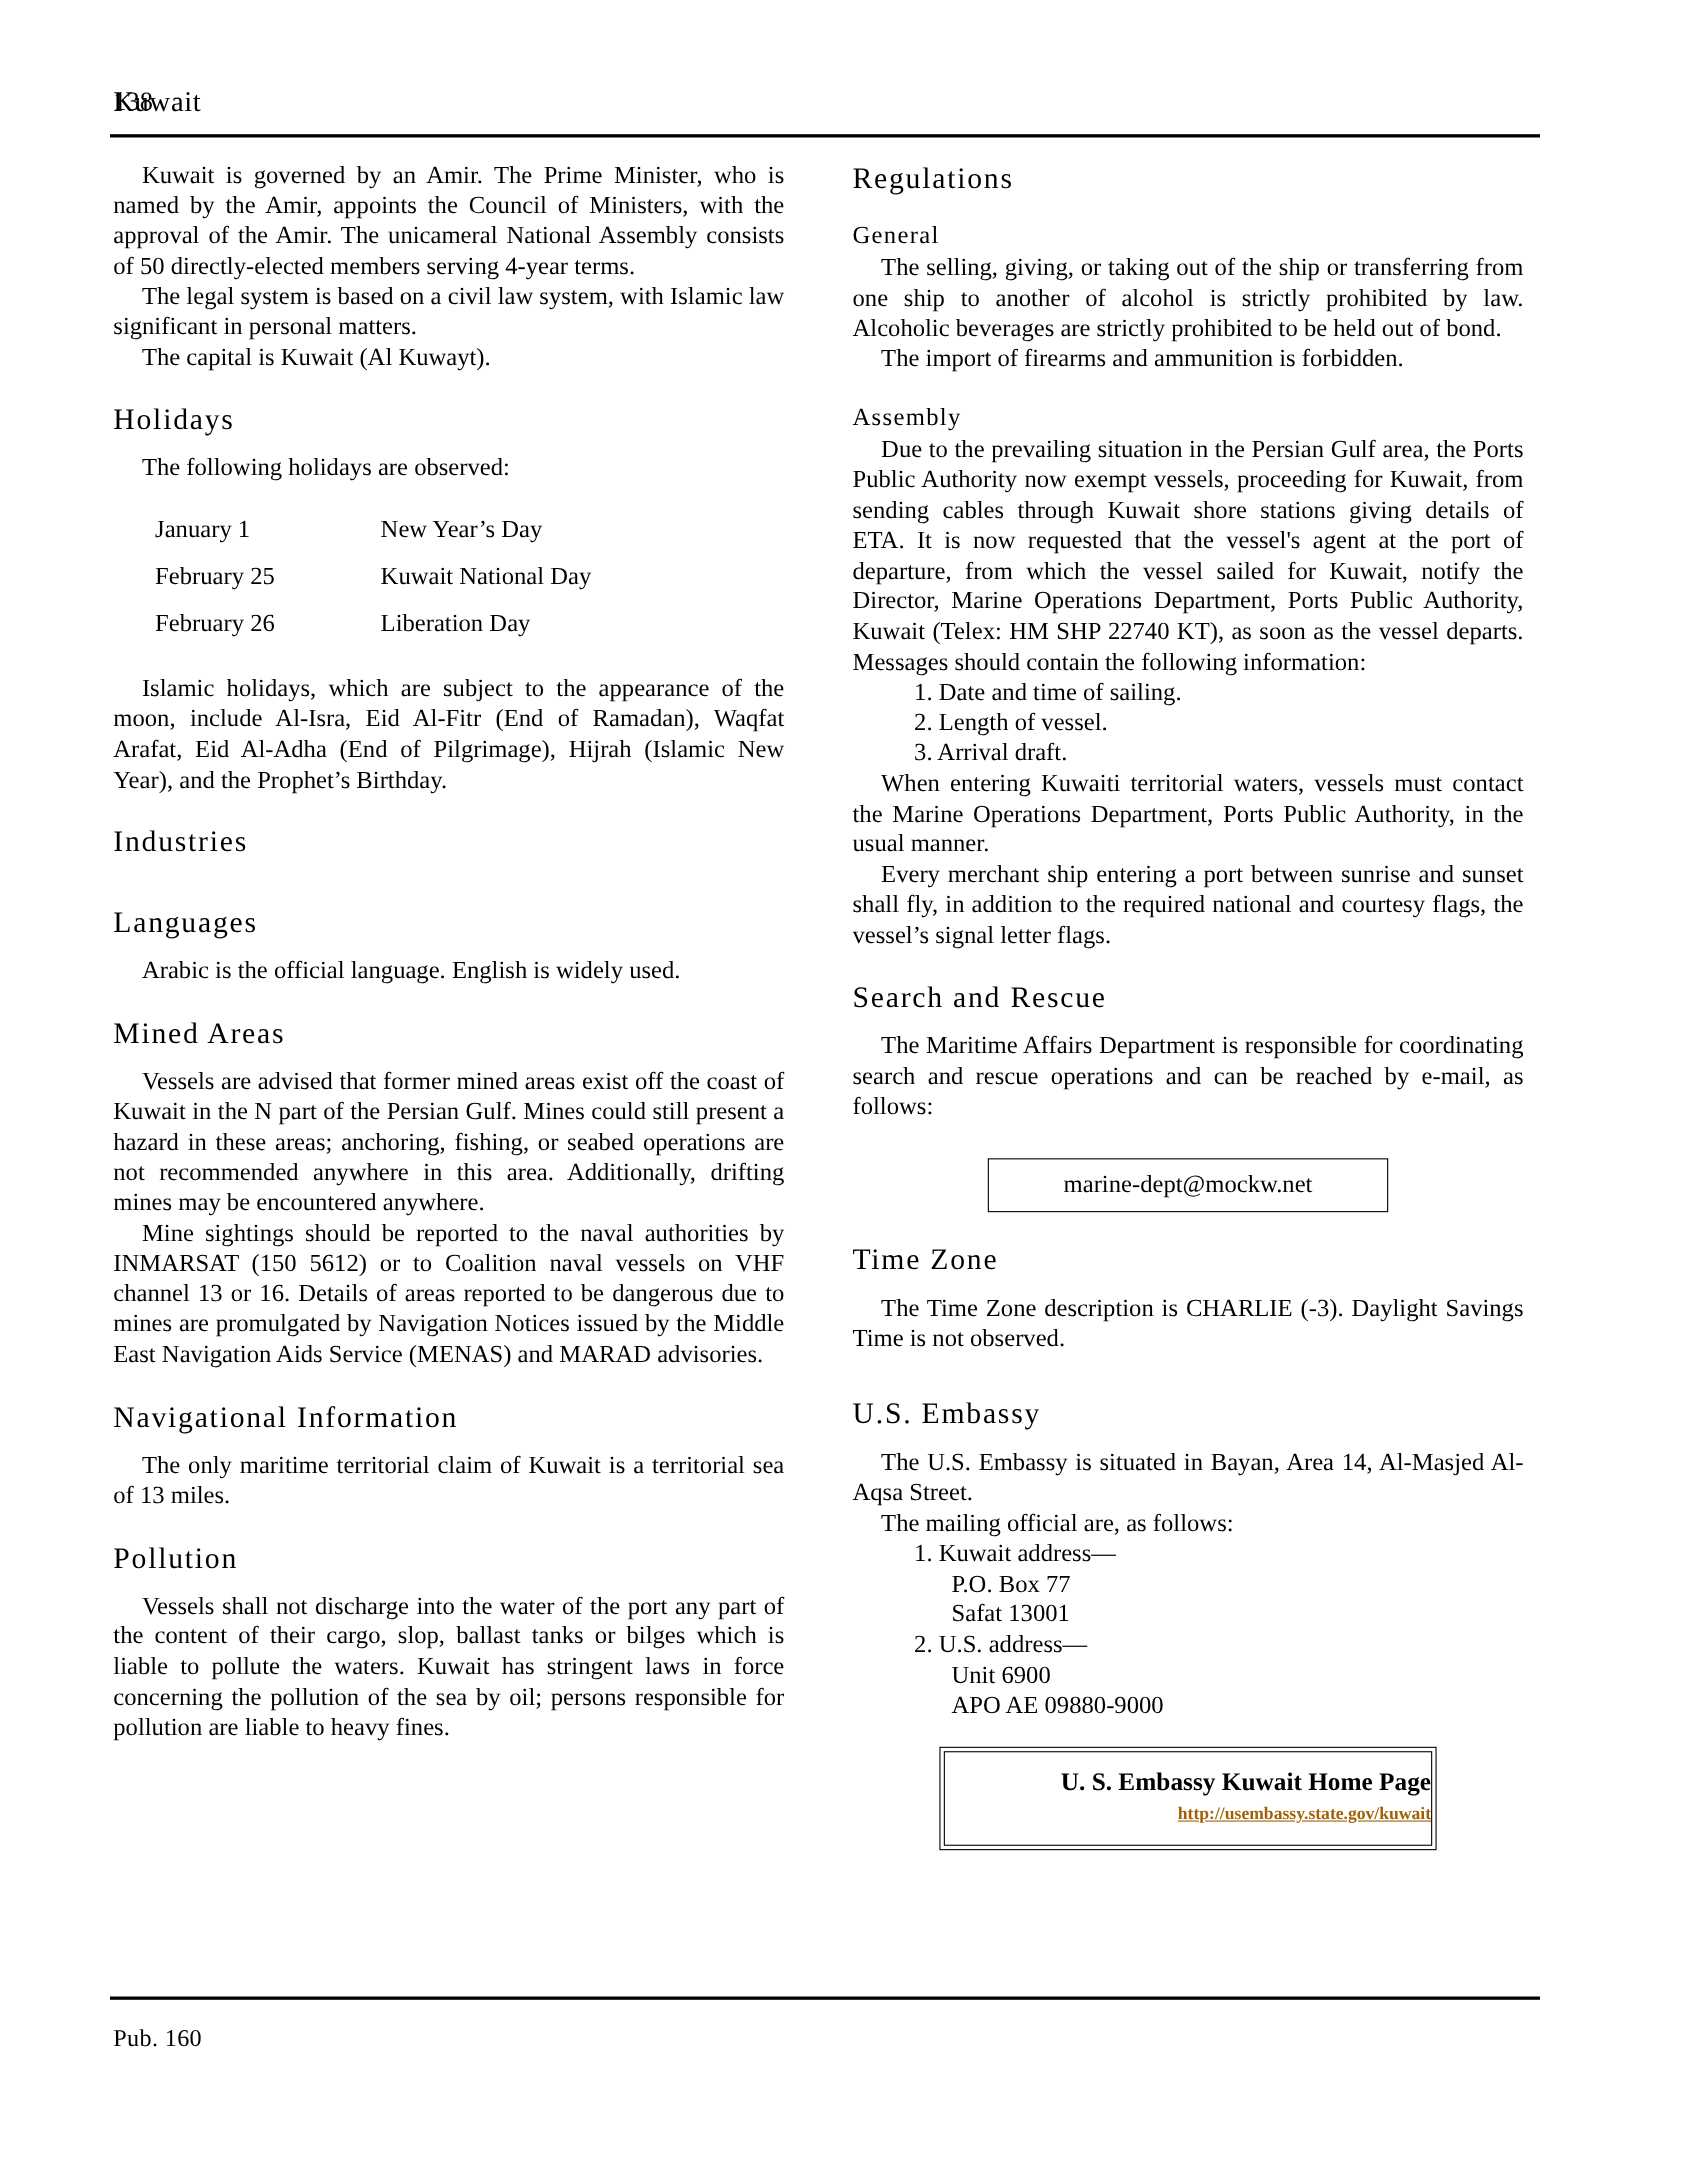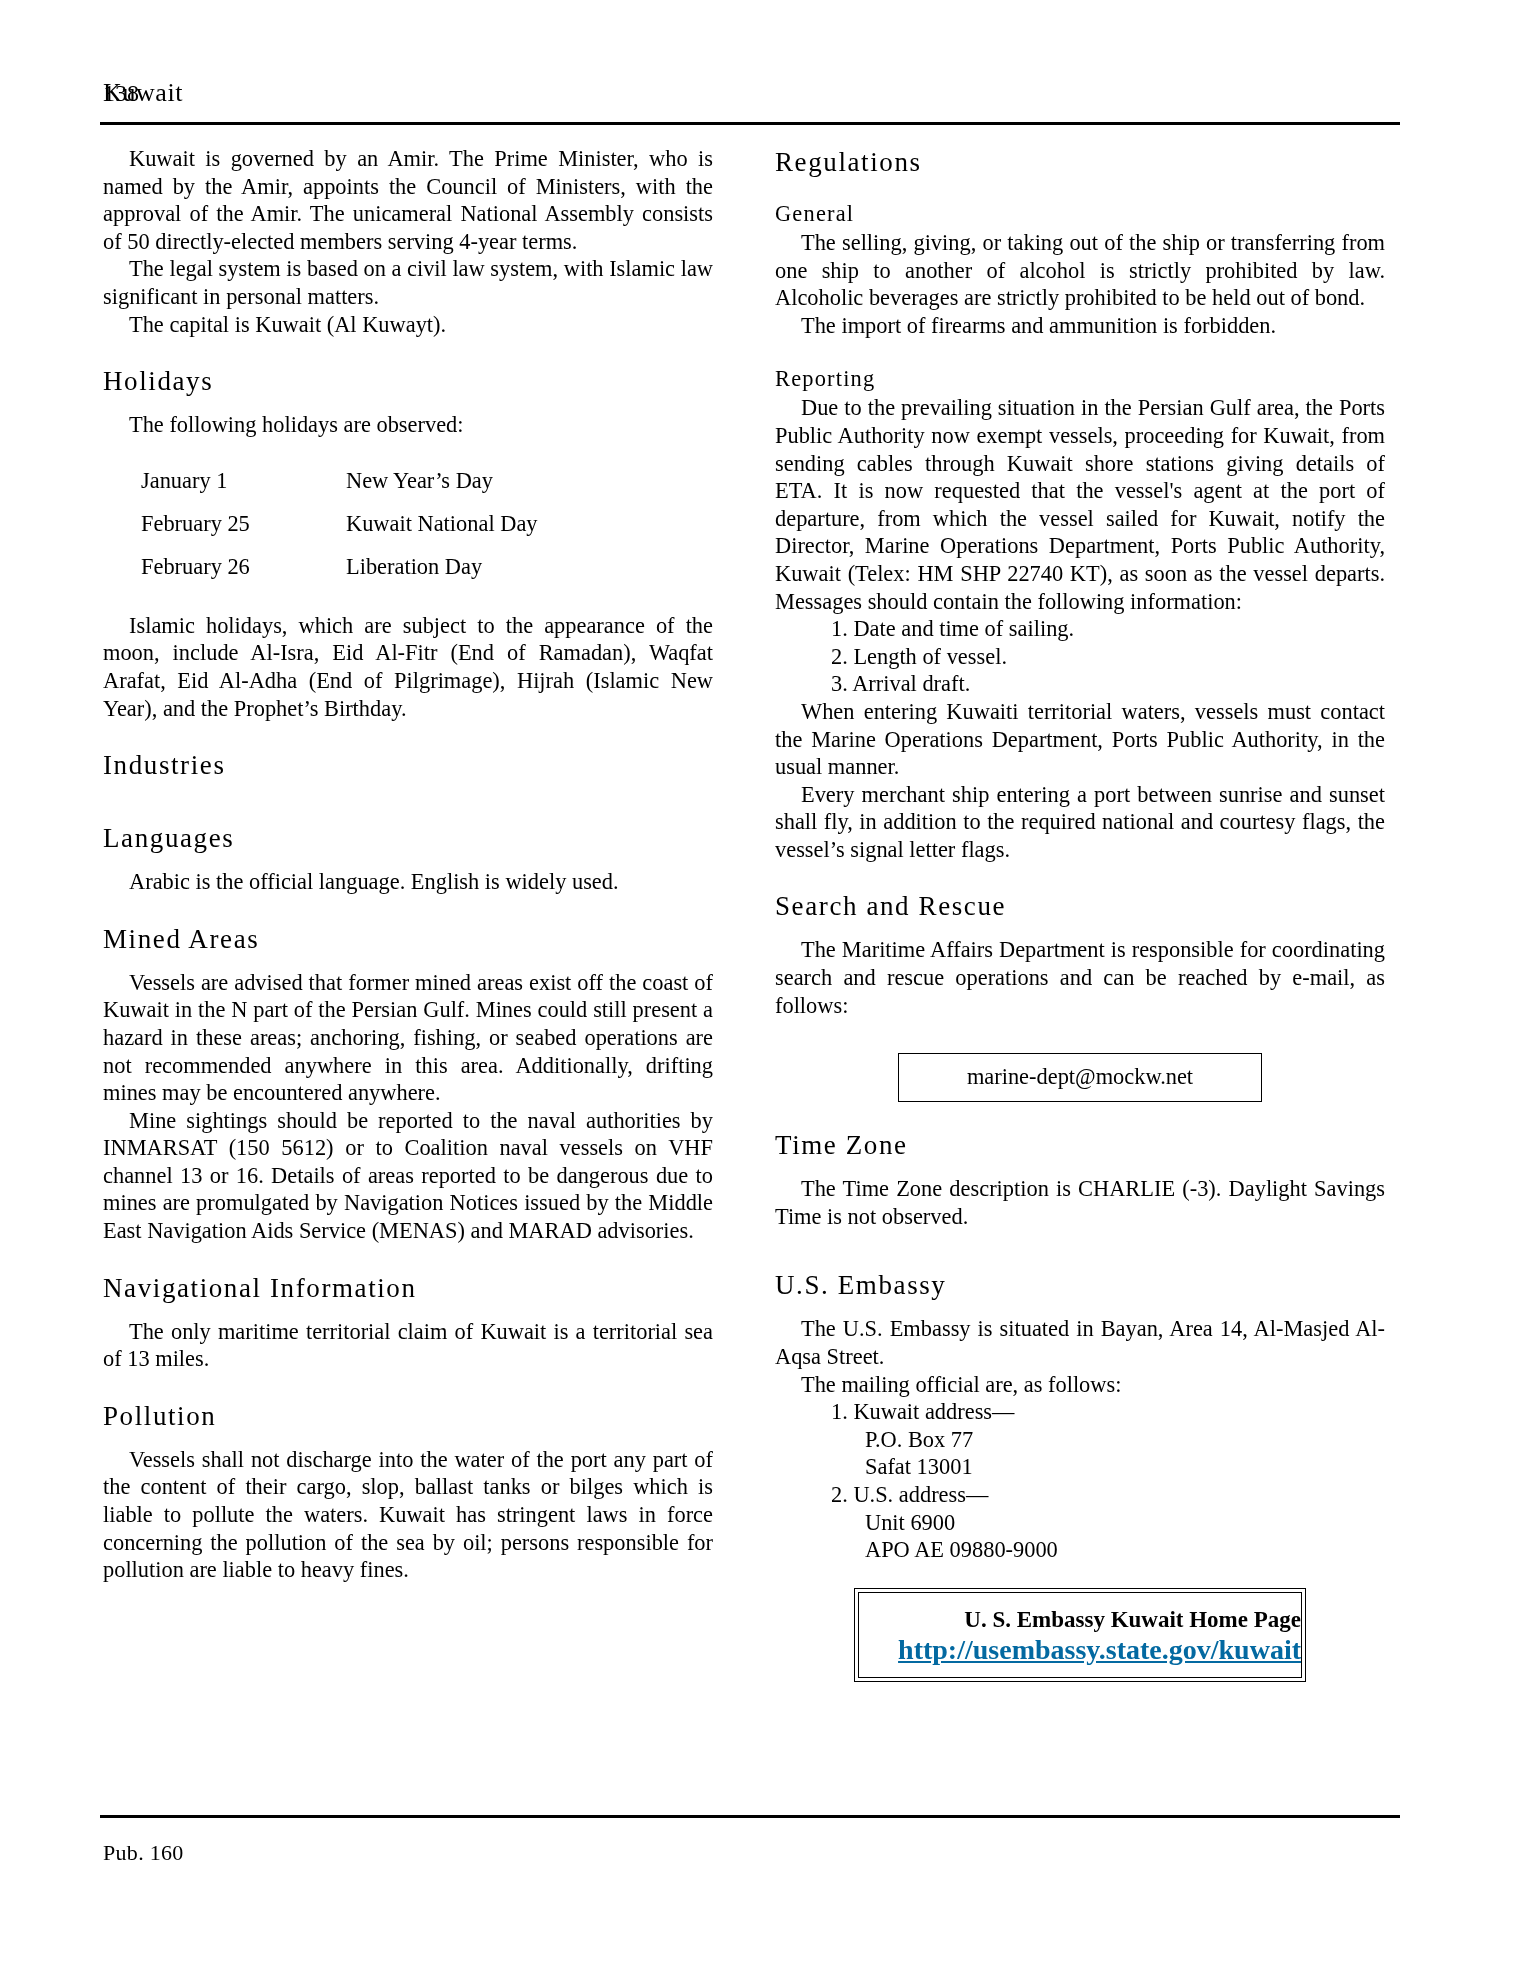--- a/index.html
+++ b/index.html
@@ -173,23 +173,23 @@
     background: #fff;
     font-weight: bold;
   }
   .embassy-box .ttl {
     display: block;
     font-size: 23px;
     line-height: 31px;
   }
   .embassy-box .url {
     display: block;
-    font-size: 28px;
+    font-size: 16px;
     line-height: 29px;
-    color: #0369a1;
+    color: #a16207;
   }
 </style>
 </head>
 <body>
 
 <div class="page">
 
   <div class="runhead">
     <span class="folio">138</span>
     <span class="title">Kuwait</span>
@@ -244,21 +244,21 @@
 
   <div class="col col-right">
 
     <h2 class="sec" style="padding-top:0;">Regulations</h2>
 
     <h3 class="sub first">General</h3>
     <p class="body">The selling, giving, or taking out of the ship or transferring from one ship to another of alcohol is strictly prohibited by law. Alcoholic beverages are strictly prohibited to be held out of bond.</p>
     <p class="body">The import of firearms and ammunition is forbidden.</p>
 
     <div class="gap-s"></div>
-    <h3 class="sub">Reporting</h3>
+    <h3 class="sub">Assembly</h3>
     <p class="body">Due to the prevailing situation in the Persian Gulf area, the Ports Public Authority now exempt vessels, proceeding for Kuwait, from sending cables through Kuwait shore stations giving details of ETA. It is now requested that the vessel's agent at the port of departure, from which the vessel sailed for Kuwait, notify the Director, Marine Operations Department, Ports Public Authority, Kuwait (Telex: HM SHP 22740 KT), as soon as the vessel departs. Messages should contain the following information:</p>
 
     <ol class="numlist">
       <li>1. Date and time of sailing.</li>
       <li>2. Length of vessel.</li>
       <li>3. Arrival draft.</li>
     </ol>
 
     <p class="body">When entering Kuwaiti territorial waters, vessels must contact the Marine Operations Department, Ports Public Authority, in the usual manner.</p>
     <p class="body">Every merchant ship entering a port between sunrise and sunset shall fly, in addition to the required national and courtesy flags, the vessel’s signal letter flags.</p>

